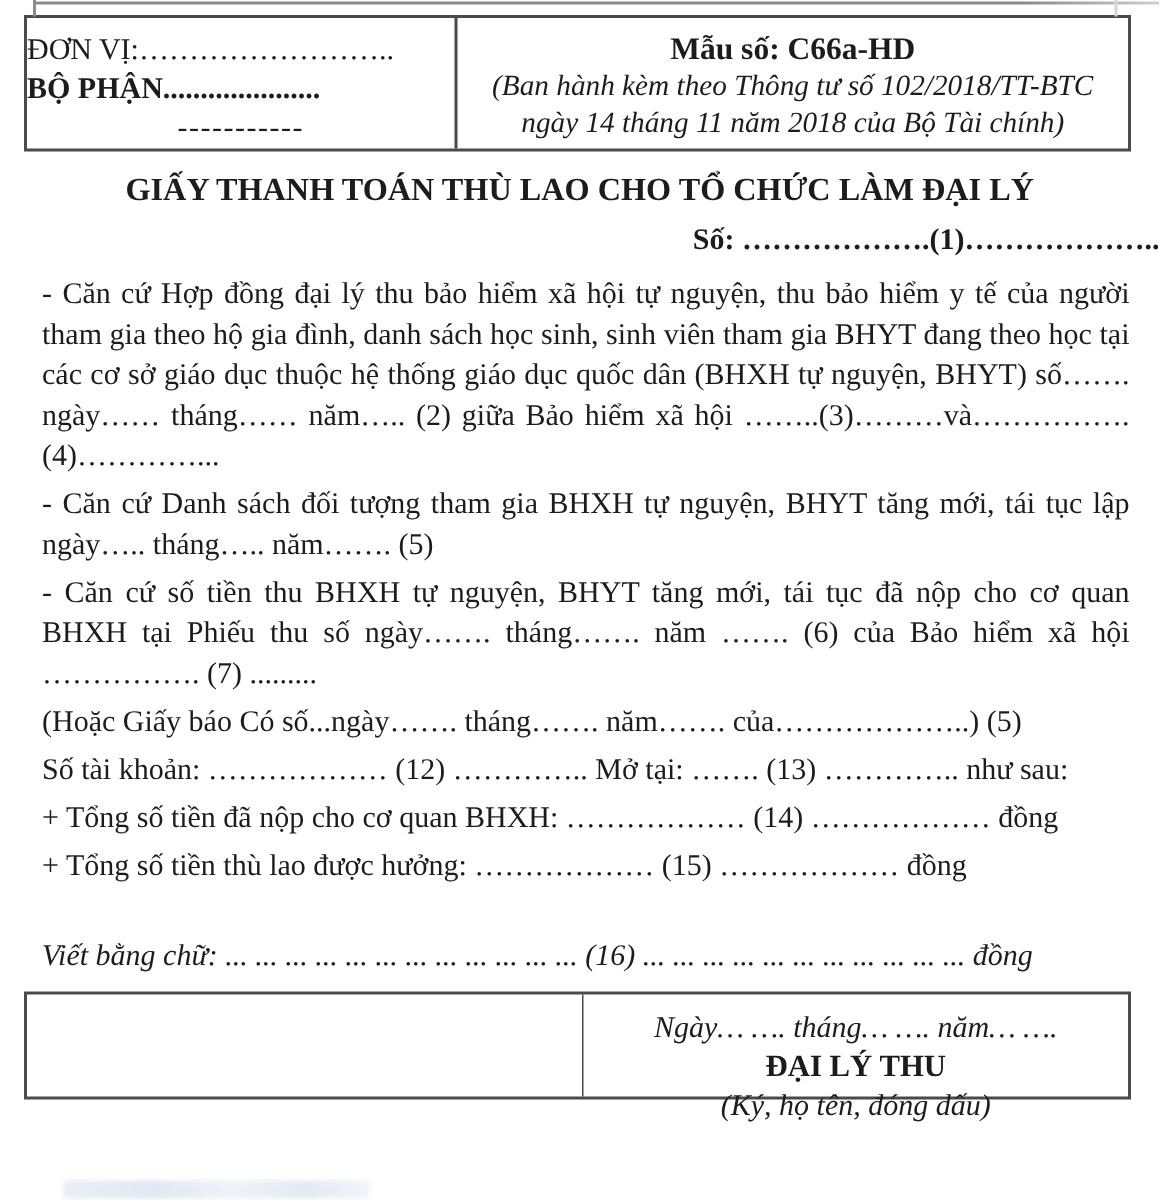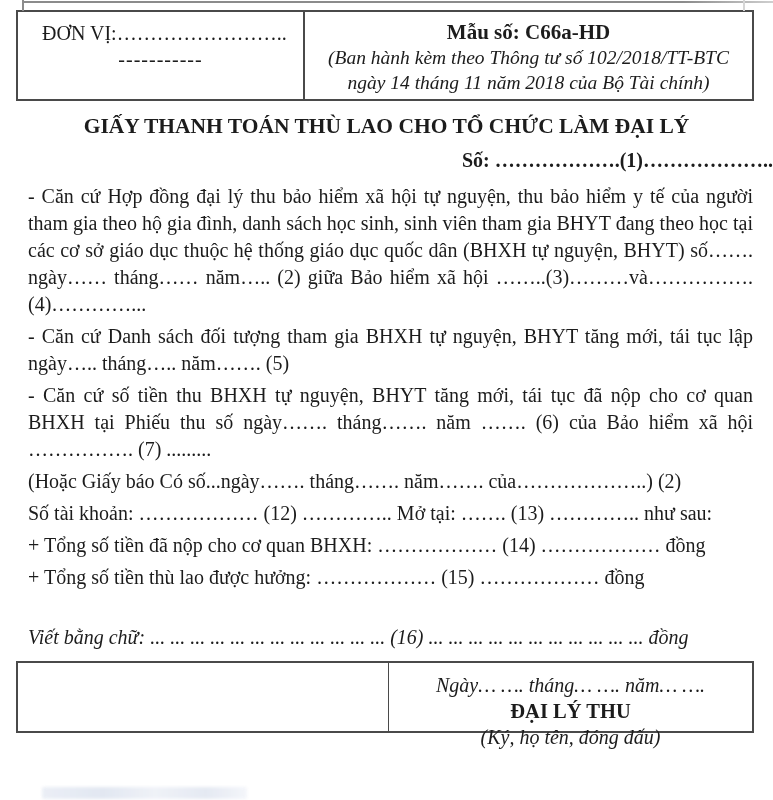--- a/index.html
+++ b/index.html
@@ -46,21 +46,21 @@
     background: #fff;
   }
   .header-left {
     box-sizing: border-box;
     flex: 0 0 287px;
     border-right: 2px solid #4a4a4a;
     padding-top: 8px;
     font-size: 20px;
     line-height: 26px;
   }
-  .header-left .line { padding-left: 24px; }
+  .header-left .line { }
   .header-left .dashes { text-align: center; padding-left: 0; letter-spacing: 1px; }
   .header-right {
     flex: 1 1 auto;
     text-align: center;
     padding-top: 7px;
   }
   .form-number { font-weight: bold; font-size: 21px; line-height: 26px; }
   .issuance { font-style: italic; font-size: 19.5px; line-height: 25px; }
 
   .bold { font-weight: bold; }
@@ -122,37 +122,38 @@
 
 <div class="page">
 
   <div class="art-top-line"></div>
   <div class="art-top-tick"></div>
   <div class="art-top-tick-right"></div>
 
   <div class="header-box">
     <div class="header-left">
       <div class="line">ĐƠN VỊ:……………………..</div>
+      <div class="line bold">BỘ PHẬN.....................</div>
       <div class="dashes">-----------</div>
     </div>
     <div class="header-right">
       <div class="form-number">Mẫu số: C66a-HD</div>
       <div class="issuance">(Ban hành kèm theo Thông tư số 102/2018/TT-BTC</div>
       <div class="issuance">ngày 14 tháng 11 năm 2018 của Bộ Tài chính)</div>
     </div>
   </div>
 
   <div class="form-title">GIẤY THANH TOÁN THÙ LAO CHO TỔ CHỨC LÀM ĐẠI LÝ</div>
   <div class="doc-no">Số: ……………….(1)………………..</div>
 
   <div class="body-text">
     <p>- Căn cứ Hợp đồng đại lý thu bảo hiểm xã hội tự nguyện, thu bảo hiểm y tế của người tham gia theo hộ gia đình, danh sách học sinh, sinh viên tham gia BHYT đang theo học tại các cơ sở giáo dục thuộc hệ thống giáo dục quốc dân (BHXH tự nguyện, BHYT) số……. ngày…… tháng…… năm….. (2) giữa Bảo hiểm xã hội ……..(3)………và…………….(4)…………...</p>
     <p>- Căn cứ Danh sách đối tượng tham gia BHXH tự nguyện, BHYT tăng mới, tái tục lập ngày….. tháng….. năm……. (5)</p>
     <p>- Căn cứ số tiền thu BHXH tự nguyện, BHYT tăng mới, tái tục đã nộp cho cơ quan BHXH tại Phiếu thu số ngày……. tháng……. năm ……. (6) của Bảo hiểm xã hội ……………. (7) .........</p>
-    <p>(Hoặc Giấy báo Có số...ngày……. tháng……. năm……. của………………..) (2)</p>
+    <p>(Hoặc Giấy báo Có số...ngày……. tháng……. năm……. của………………..) (5)</p>
     <p>Số tài khoản: ……………… (12) ………….. Mở tại: ……. (13) ………….. như sau:</p>
     <p>+ Tổng số tiền đã nộp cho cơ quan BHXH: ……………… (14) ……………… đồng</p>
     <p>+ Tổng số tiền thù lao được hưởng: ……………… (15) ……………… đồng</p>
     <p class="italic last">Viết bằng chữ: ... ... ... ... ... ... ... ... ... ... ... ... (16) ... ... ... ... ... ... ... ... ... ... ... đồng</p>
   </div>
 
   <div class="sign-box">
     <div class="sign-left"></div>
     <div class="sign-right">
       <div class="sign-date">Ngày… …. tháng… …. năm… ….</div>

